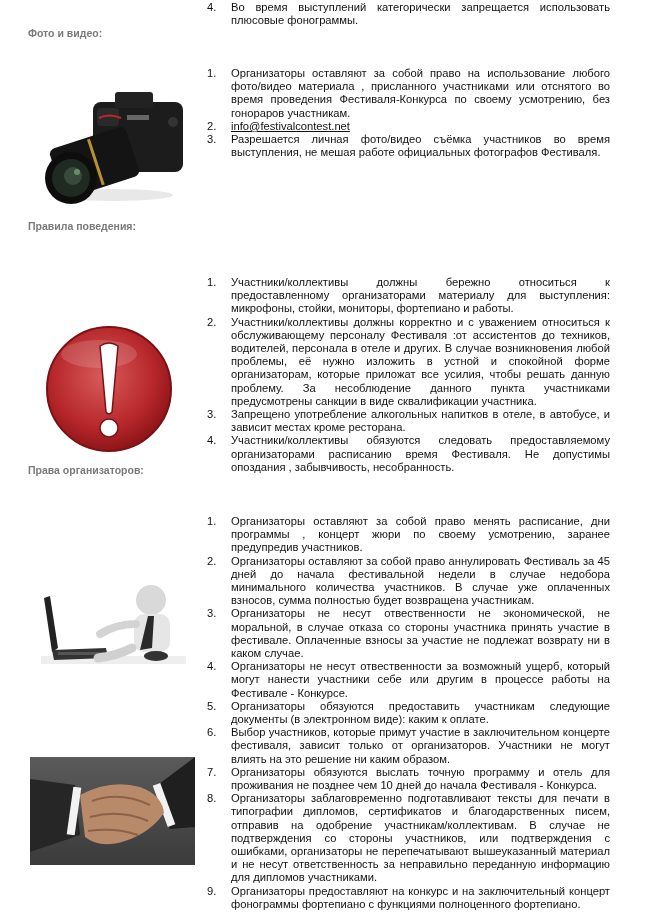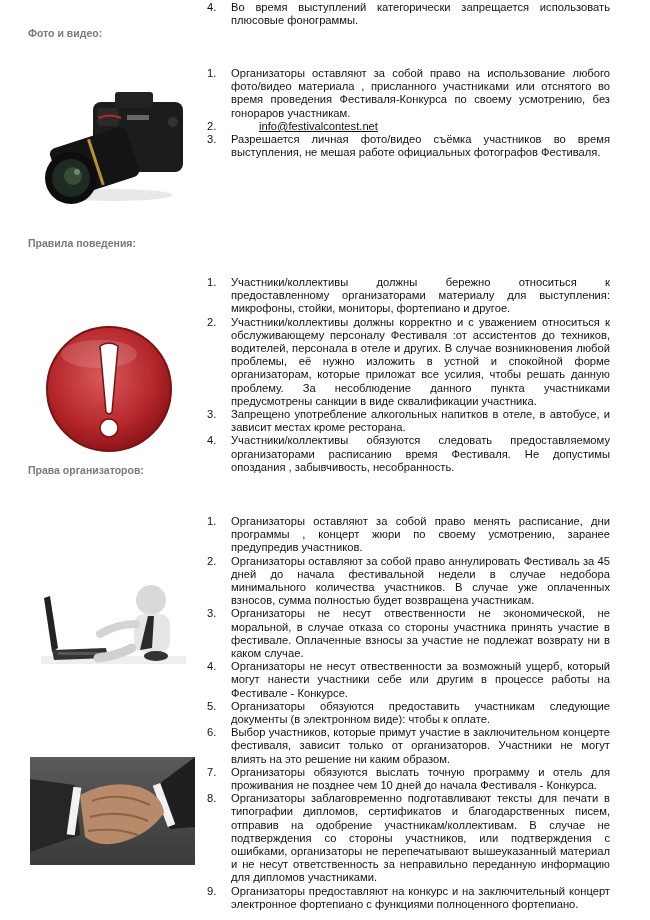--- a/index.html
+++ b/index.html
@@ -53,51 +53,51 @@
 </svg>
 
 <ol class="list" style="top:67px;">
   <li>
     <span class="num">1.</span>
     <span class="txt">Организаторы оставляют за собой право на использование любого фото/видео материала , присланного участниками или отснятого во время проведения Фестиваля-Конкурса по своему усмотрению, без гонораров участникам.</span>
   </li>
   <li>
     <span class="num">2.</span>
     <span class="txt">
-      <a class="email" href="#" style="display:block;margin-left:28px;">info@festivalcontest.net</a>
+      <a class="email" href="#" style="display:block;">info@festivalcontest.net</a>
     </span>
   </li>
   <li>
     <span class="num">3.</span>
     <span class="txt">Разрешается личная фото/видео съёмка участников во время выступления, не мешая работе официальных фотографов Фестиваля.</span>
   </li>
 </ol>
 
-<div class="heading" style="top:237px;">Правила поведения:</div>
+<div class="heading" style="top:220px;">Правила поведения:</div>
 
 <svg class="img" style="left:44px; top:324px;" width="130" height="130" viewBox="0 0 130 130">
   <defs>
     <radialGradient id="redg" cx="45%" cy="40%" r="60%">
       <stop offset="0%" stop-color="#d95a5a"></stop>
       <stop offset="70%" stop-color="#b5262a"></stop>
       <stop offset="100%" stop-color="#8e1518"></stop>
     </radialGradient>
   </defs>
   <circle cx="65" cy="65" r="62" fill="url(#redg)" stroke="#7a1114" stroke-width="2"></circle>
   <ellipse cx="55" cy="30" rx="38" ry="14" fill="#ffffff" opacity="0.15"></ellipse>
   <g>
     <path d="M56 22 Q65 16 74 22 L68 88 Q65 92 62 88 Z" fill="#ffffff" stroke="#7a1114" stroke-width="1.5"></path>
     <circle cx="65" cy="104" r="9" fill="#ffffff" stroke="#7a1114" stroke-width="1.5"></circle>
   </g>
 </svg>
 
 <ol class="list" style="top:276px;">
   <li>
     <span class="num">1.</span>
-    <span class="txt">Участники/коллективы должны бережно относиться к предоставленному организаторами материалу для выступления: микрофоны, стойки, мониторы, фортепиано и другое.</span>
+    <span class="txt">Участники/коллективы должны бережно относиться к предоставленному организаторами материалу для выступления: микрофоны, стойки, мониторы, фортепиано и работы.</span>
   </li>
   <li>
     <span class="num">2.</span>
     <span class="txt">Участники/коллективы должны корректно и с уважением относиться к обслуживающему персоналу Фестиваля :от ассистентов до техников, водителей, персонала в отеле и других. В случае возникновения любой проблемы, её нужно изложить в устной и спокойной форме организаторам, которые приложат все усилия, чтобы решать данную проблему. За несоблюдение данного пункта участниками предусмотрены санкции в виде сквалификации участника.</span>
   </li>
   <li>
     <span class="num">3.</span>
     <span class="txt">Запрещено употребление алкогольных напитков в отеле, в автобусе, и зависит местах кроме ресторана.</span>
   </li>
   <li>
@@ -152,31 +152,31 @@
   <li>
     <span class="num">3.</span>
     <span class="txt">Организаторы не несут отвественности не экономической, не моральной, в случае отказа со стороны участника принять участие в фестивале. Оплаченные взносы за участие не подлежат возврату ни в каком случае.</span>
   </li>
   <li>
     <span class="num">4.</span>
     <span class="txt">Организаторы не несут отвественности за возможный ущерб, который могут нанести   участники себе или другим в процессе работы на Фестивале - Конкурсе.</span>
   </li>
   <li>
     <span class="num">5.</span>
-    <span class="txt">Организаторы обязуются предоставить участникам следующие документы (в электронном виде): чтобы к оплате.</span>
+    <span class="txt">Организаторы обязуются предоставить участникам следующие документы (в электронном виде): каким к оплате.</span>
   </li>
   <li>
     <span class="num">6.</span>
     <span class="txt">Выбор участников, которые примут участие в заключительном концерте фестиваля, зависит только от организаторов. Участники не могут влиять на это решение ни каким образом.</span>
   </li>
   <li>
     <span class="num">7.</span>
     <span class="txt">Организаторы обязуются выслать точную программу и отель для проживания не позднее чем 10 дней до начала Фестиваля - Конкурса.</span>
   </li>
   <li>
     <span class="num">8.</span>
     <span class="txt">Организаторы заблаговременно подготавливают тексты для печати в типографии дипломов, сертификатов и благодарственных писем, отправив на одобрение участникам/коллективам. В случае не подтверждения со стороны участников, или подтверждения с ошибками, организаторы не перепечатывают вышеуказанный материал и не несут ответственность за неправильно переданную информацию для дипломов участниками.</span>
   </li>
   <li>
     <span class="num">9.</span>
-    <span class="txt">Организаторы предоставляют на конкурс и на заключительный концерт электронное фортепиано с функциями полноценного фортепиано.</span>
+    <span class="txt">Организаторы предоставляют на конкурс и на заключительный концерт фонограммы фортепиано с функциями полноценного фортепиано.</span>
   </li>
 </ol>
 
 </body></html>

